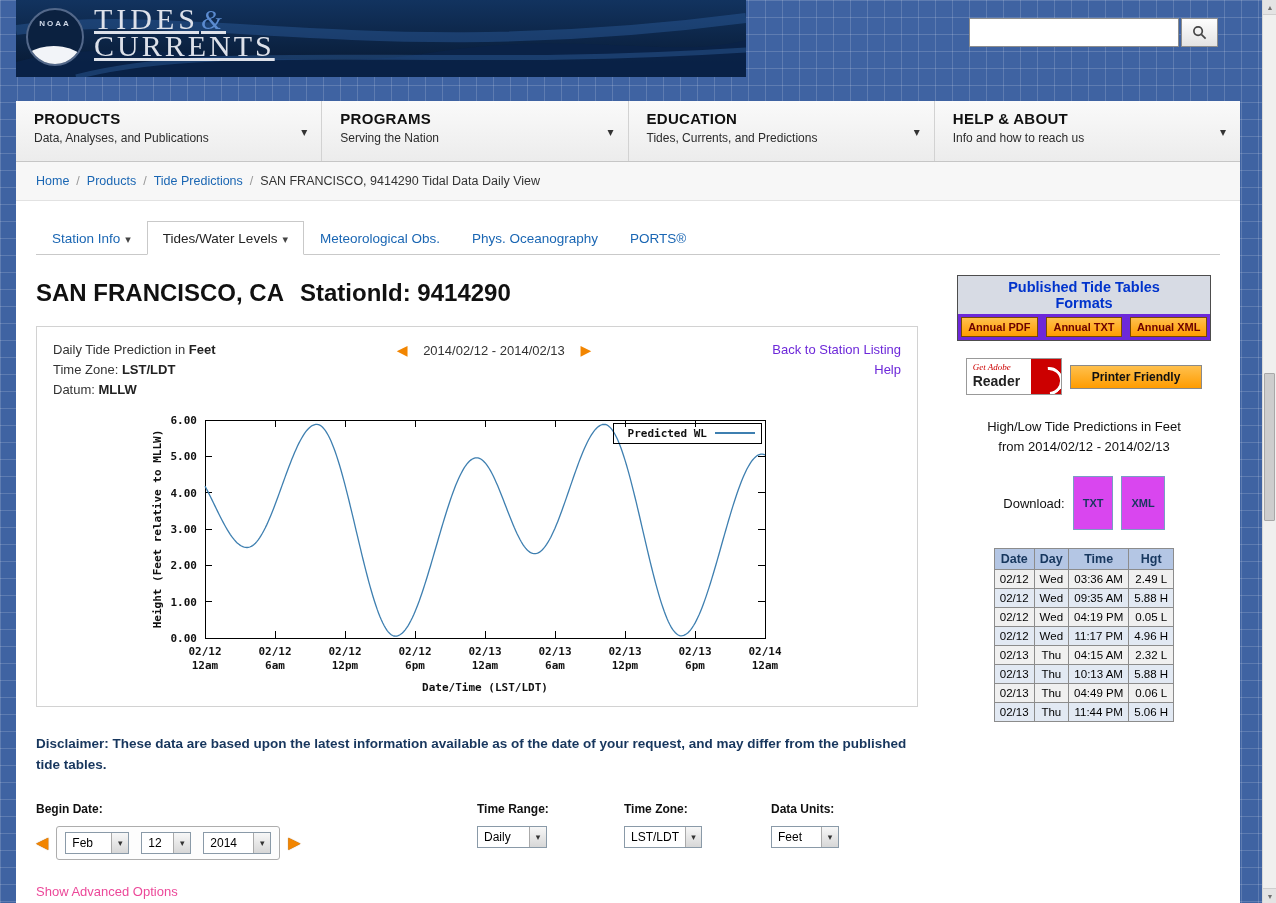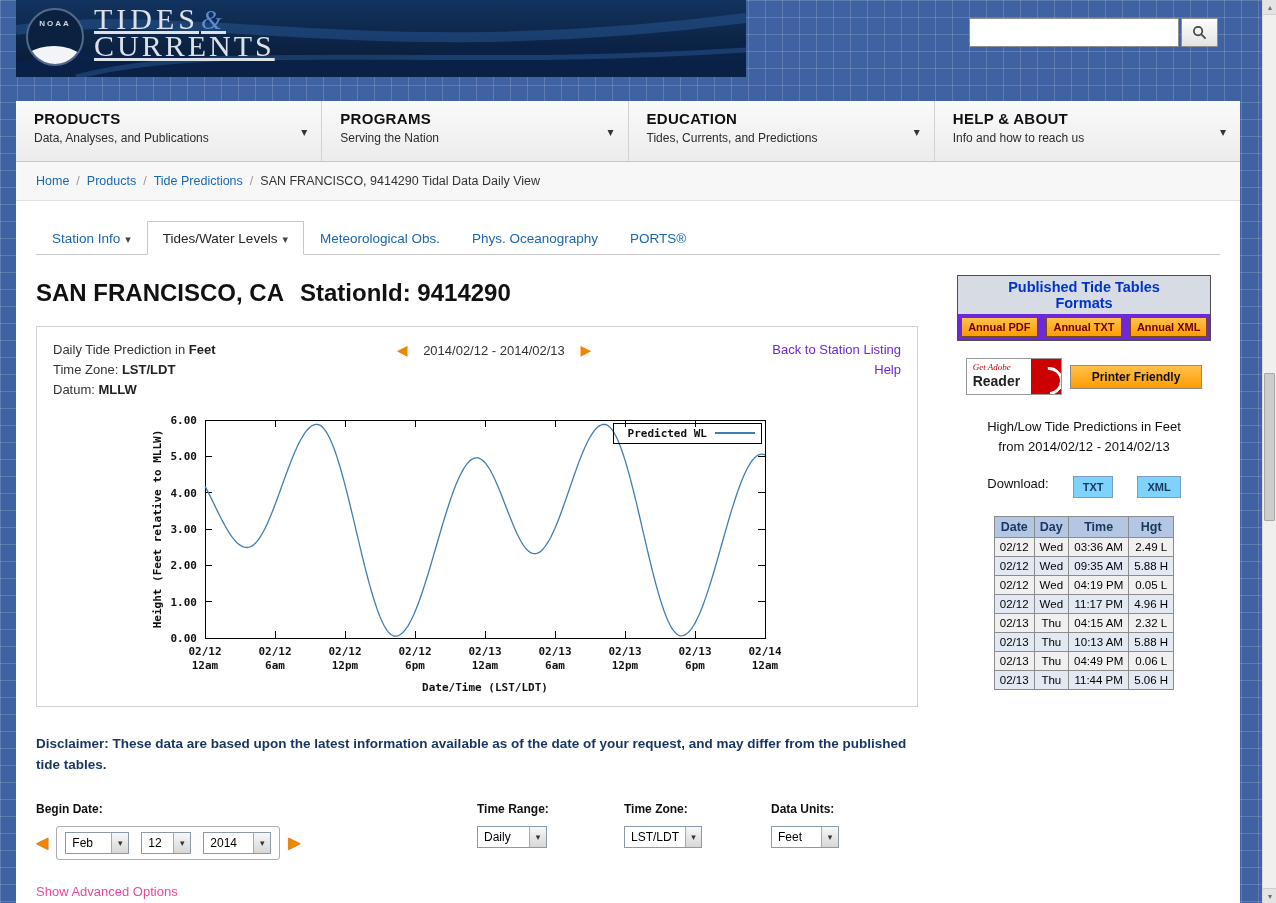--- a/index.html
+++ b/index.html
@@ -111,23 +111,23 @@
   .adobe-badge { width: 96px; height: 37px; border: 1px solid #999; background: #fff; display: flex; cursor: pointer; }
   .adobe-left { flex: 1; padding: 3px 0 0 6px; }
   .adobe-left .a1 { font-family: "Liberation Serif", serif; font-style: italic; font-size: 9px; color: #cc0000; }
   .adobe-left .a2 { font-size: 14px; font-weight: bold; color: #222; margin-top: 1px; }
   .adobe-swirl { width: 30px; height: 100%; background: #c00; position: relative; overflow: hidden; }
   .adobe-swirl::after { content: ""; position: absolute; left: 4px; top: 8px; width: 22px; height: 22px;
     border: 3px solid #fff; border-radius: 50%; border-left-color: transparent; border-bottom-color: transparent; transform: rotate(40deg); }
   .pf-btn { background: linear-gradient(#ffc04d, #ff9c00); border: 1px solid #8a8a8a; color: #111;
     font-weight: bold; font-size: 12px; padding: 4px 21px; cursor: pointer; }
   .hl-text { text-align: center; font-size: 13px; color: #111; margin-top: 22px; line-height: 1.55; }
-  .dl-row { display: flex; justify-content: center; gap: 24px; margin-top: 19px; font-size: 13px; color: #111; }
-  .dl-btn { background: #7dd3fc; border: 1px solid #7a9cc4; color: #17375e; font-weight: bold;
-    font-size: 11px; padding: 4px 9px; cursor: pointer; }
+  .dl-row { display: flex; justify-content: center; align-items: center; gap: 8px; margin-top: 19px; font-size: 13px; color: #111; }
+  .dl-btn { background: #d946ef; border: 1px solid #7a9cc4; color: #17375e; font-weight: bold;
+    font-size: 11px; padding: 20px 9px; cursor: pointer; }
   .tide-table { border-collapse: collapse; margin: 18px auto 0 auto; font-size: 11.5px; }
   .tide-table th, .tide-table td { border: 1px solid #8c8c8c; padding: 3px 5px; text-align: center; }
   .tide-table th { background: #b4c6e4; color: #17375e; font-weight: bold; font-size: 12.5px; }
   .tide-table tbody tr:nth-child(odd) td { background: #f0f0f0; }
   .tide-table tbody tr:nth-child(even) td { background: #e2e9f3; }
 
   
   .scrollbar { position: absolute; right: 0; top: 0; width: 14px; height: 903px; background: #f0f0ef; border-left: 1px solid #d8d8d8; }
   .sb-btn { position: absolute; left: 0; width: 14px; height: 15px; background: #e4e4e4; color: #707070;
     font-size: 7px; text-align: center; line-height: 15px; cursor: pointer; }

